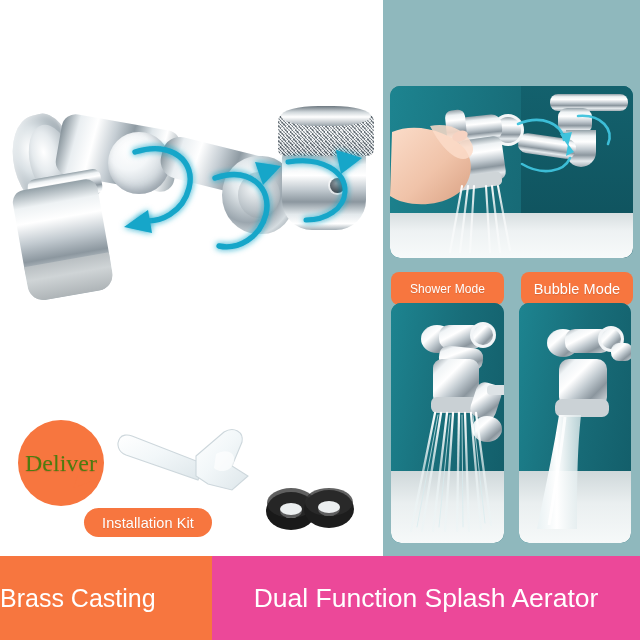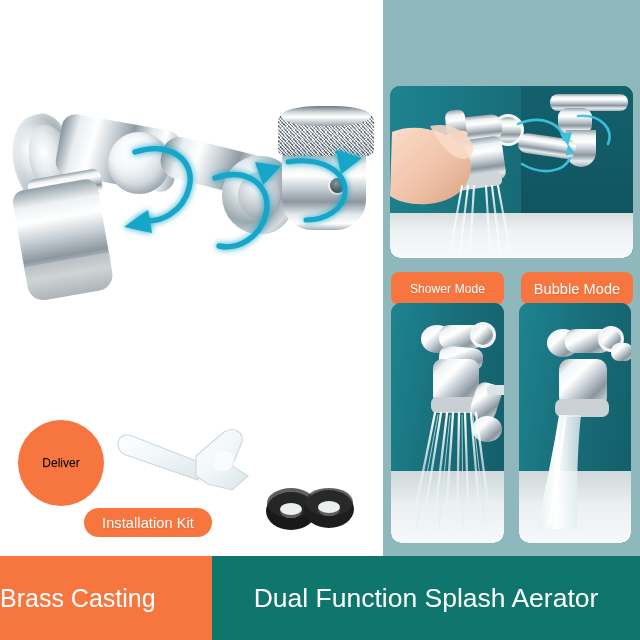--- a/index.html
+++ b/index.html
@@ -164,34 +164,35 @@
   .deliver-tail {
     position:absolute; left:58px; top:52px; width:0; height:0;
     border-left:16px solid #f7763f;
     border-top:6px solid transparent;
     border-bottom:13px solid transparent;
     transform:rotate(18deg);
   }
   .deliver-text {
     position:absolute; left:0; top:0; width:86px; height:86px;
     display:flex; align-items:center; justify-content:center;
-    color:#000000; font-size:12px; z-index:2;
+    color:#4d7c0f; font-size:24px; z-index:2;
     text-shadow:0 1px 1px rgba(0,0,0,.12);
+    font-family:Liberation Serif, serif;
   }
   .wrench { position:absolute; left:112px; top:424px; width:150px; height:78px; }
   .washers { position:absolute; left:264px; top:488px; width:92px; height:44px; }
 
   
   .banner { position:absolute; left:0; top:556px; width:640px; height:84px; display:flex; }
   .banner-left {
     width:212px; height:84px; background:#f7763f;
     display:flex; align-items:center; 
   }
   .banner-right {
-    width:428px; height:84px; background:#0f766e;
+    width:428px; height:84px; background:#ec4899;
     display:flex; align-items:center; justify-content:center;
   }
   .banner-left span { color:#fff; font-size:25px; }
   .banner-right span { color:#fff; font-size:26.5px; }
 </style>
 </head>
 <body>
 
 <div class="stage">
 

